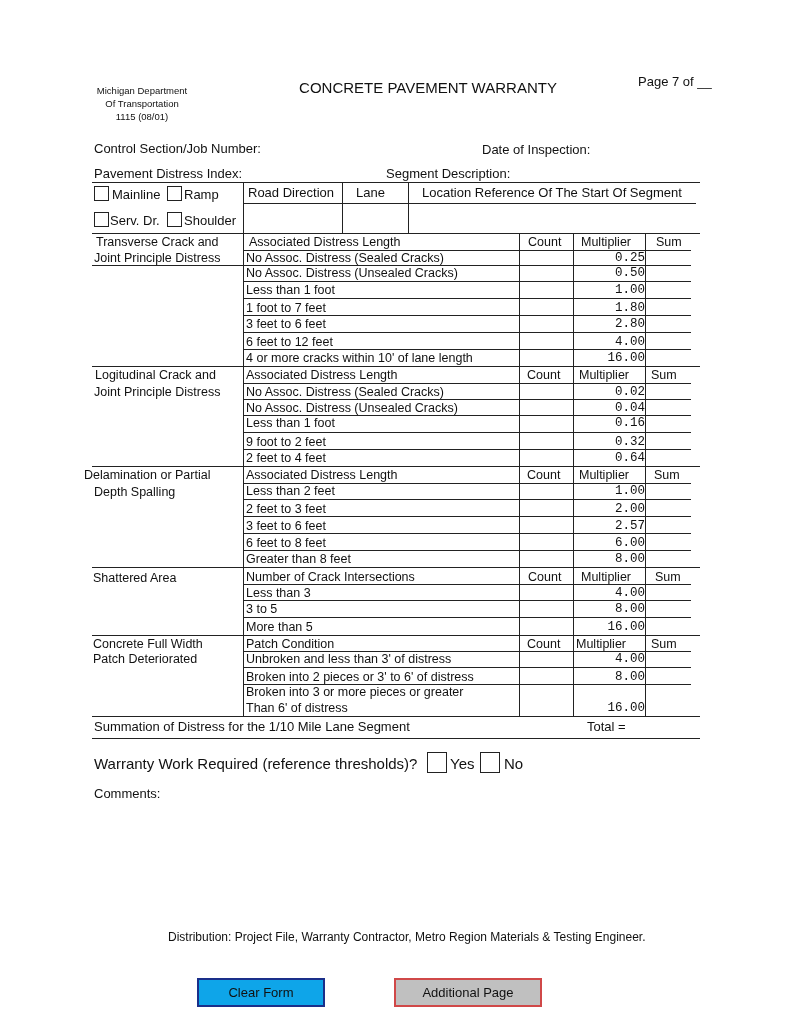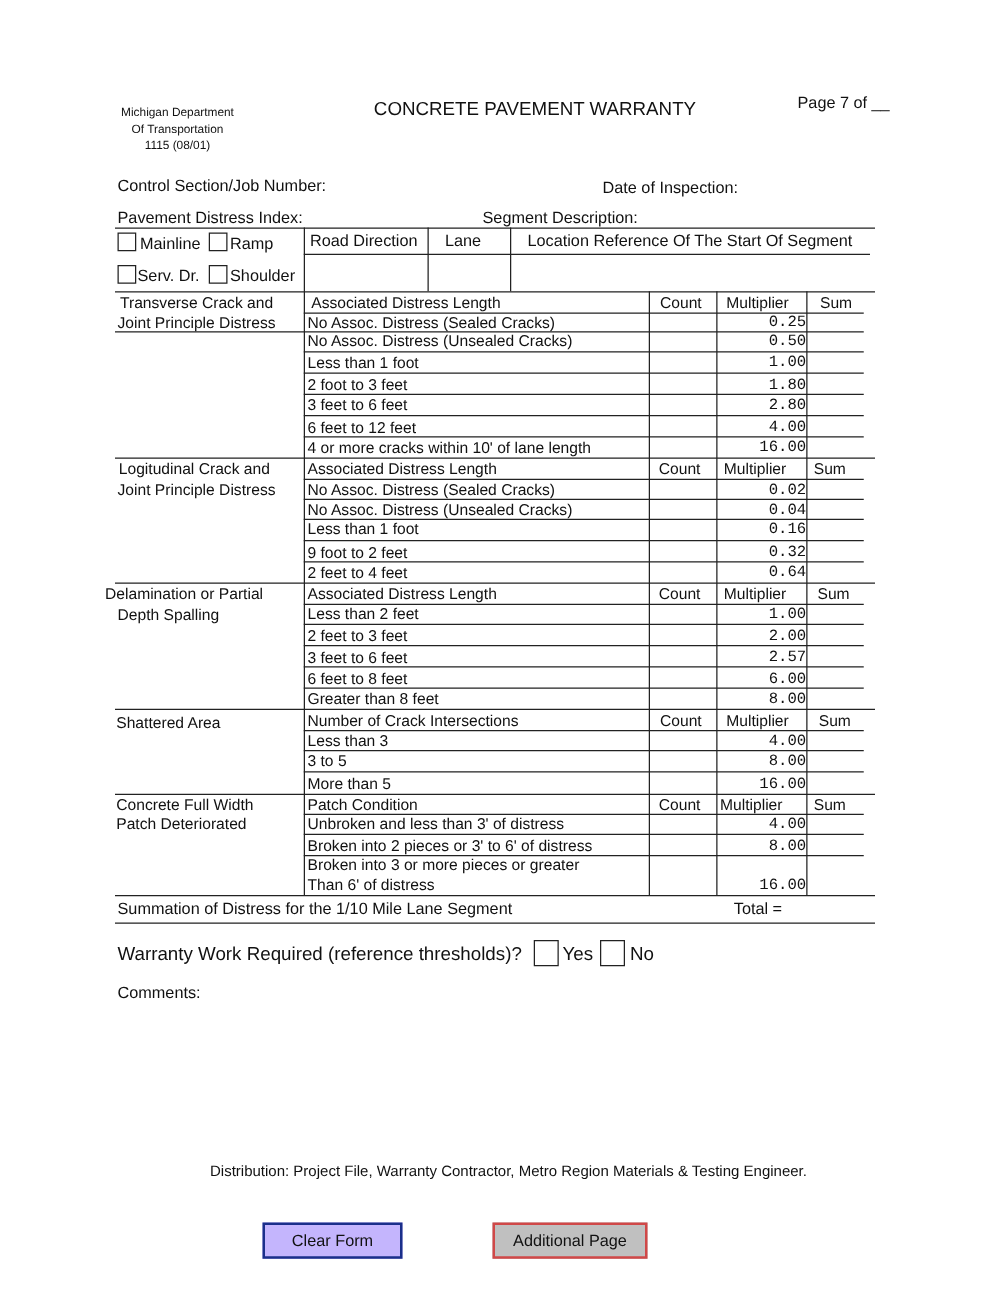--- a/index.html
+++ b/index.html
@@ -10,22 +10,22 @@
   .title { font-size:15px; text-align:center; left:250px; width:356px; top:79px; line-height:18px; }
   .pageno { font-size:13px; left:638px; top:74px; }
   .lbl { font-size:13px; }
   .hline { position:absolute; height:1px; background:#222; }
   .vline { position:absolute; width:1px; background:#222; }
   .cb { position:absolute; width:15px; height:15px; border:1px solid #222; background:#fff; box-sizing:border-box; }
   .cell { position:absolute; font-size:12.5px; white-space:nowrap; }
   .ctr { text-align:right;font-family:Liberation Mono, monospace; }
   .btn { position:absolute; height:29px; box-sizing:border-box; font-size:13px;
          display:flex; align-items:center; justify-content:center; cursor:pointer; }
-  .btn-clear { left:210px; top:978px; width:112px; background:#c4b5fd; border:2px solid #1a2f8a; }
-  .btn-add { left:394px; top:978px; width:124px; background:#c0c0c0; border:2px solid #d04848; }
+  .btn-clear { left:197px; top:978px; width:128px; background:#0ea5e9; border:2px solid #1a2f8a; }
+  .btn-add { left:394px; top:978px; width:148px; background:#c0c0c0; border:2px solid #d04848; }
 </style>
 </head>
 <body>
 
 <div class="abs agency">
   <div>Michigan Department</div>
   <div>Of Transportation</div>
   <div>1115 (08/01)</div>
 </div>
 <div class="abs title">
@@ -78,21 +78,21 @@
   <div class="hline" style="left:92px;top:265px;width:599px;"></div>
 
   <div class="cell" style="left:246px;top:266px;">No Assoc. Distress (Unsealed Cracks)</div>
   <div class="cell ctr" style="left:573px;width:72px;top:266px;">0.50</div>
   <div class="hline" style="left:243px;top:281px;width:448px;"></div>
 
   <div class="cell" style="left:246px;top:283px;">Less than 1 foot</div>
   <div class="cell ctr" style="left:573px;width:72px;top:283px;">1.00</div>
   <div class="hline" style="left:243px;top:298px;width:448px;"></div>
 
-  <div class="cell" style="left:246px;top:301px;">2 foot to 3 feet</div>
+  <div class="cell" style="left:246px;top:301px;">1 foot to 7 feet</div>
   <div class="cell ctr" style="left:573px;width:72px;top:301px;">1.80</div>
   <div class="hline" style="left:243px;top:315px;width:448px;"></div>
 
   <div class="cell" style="left:246px;top:317px;">3 feet to 6 feet</div>
   <div class="cell ctr" style="left:573px;width:72px;top:317px;">2.80</div>
   <div class="hline" style="left:243px;top:332px;width:448px;"></div>
 
   <div class="cell" style="left:246px;top:335px;">6 feet to 12 feet</div>
   <div class="cell ctr" style="left:573px;width:72px;top:335px;">4.00</div>
   <div class="hline" style="left:243px;top:349px;width:448px;"></div>

